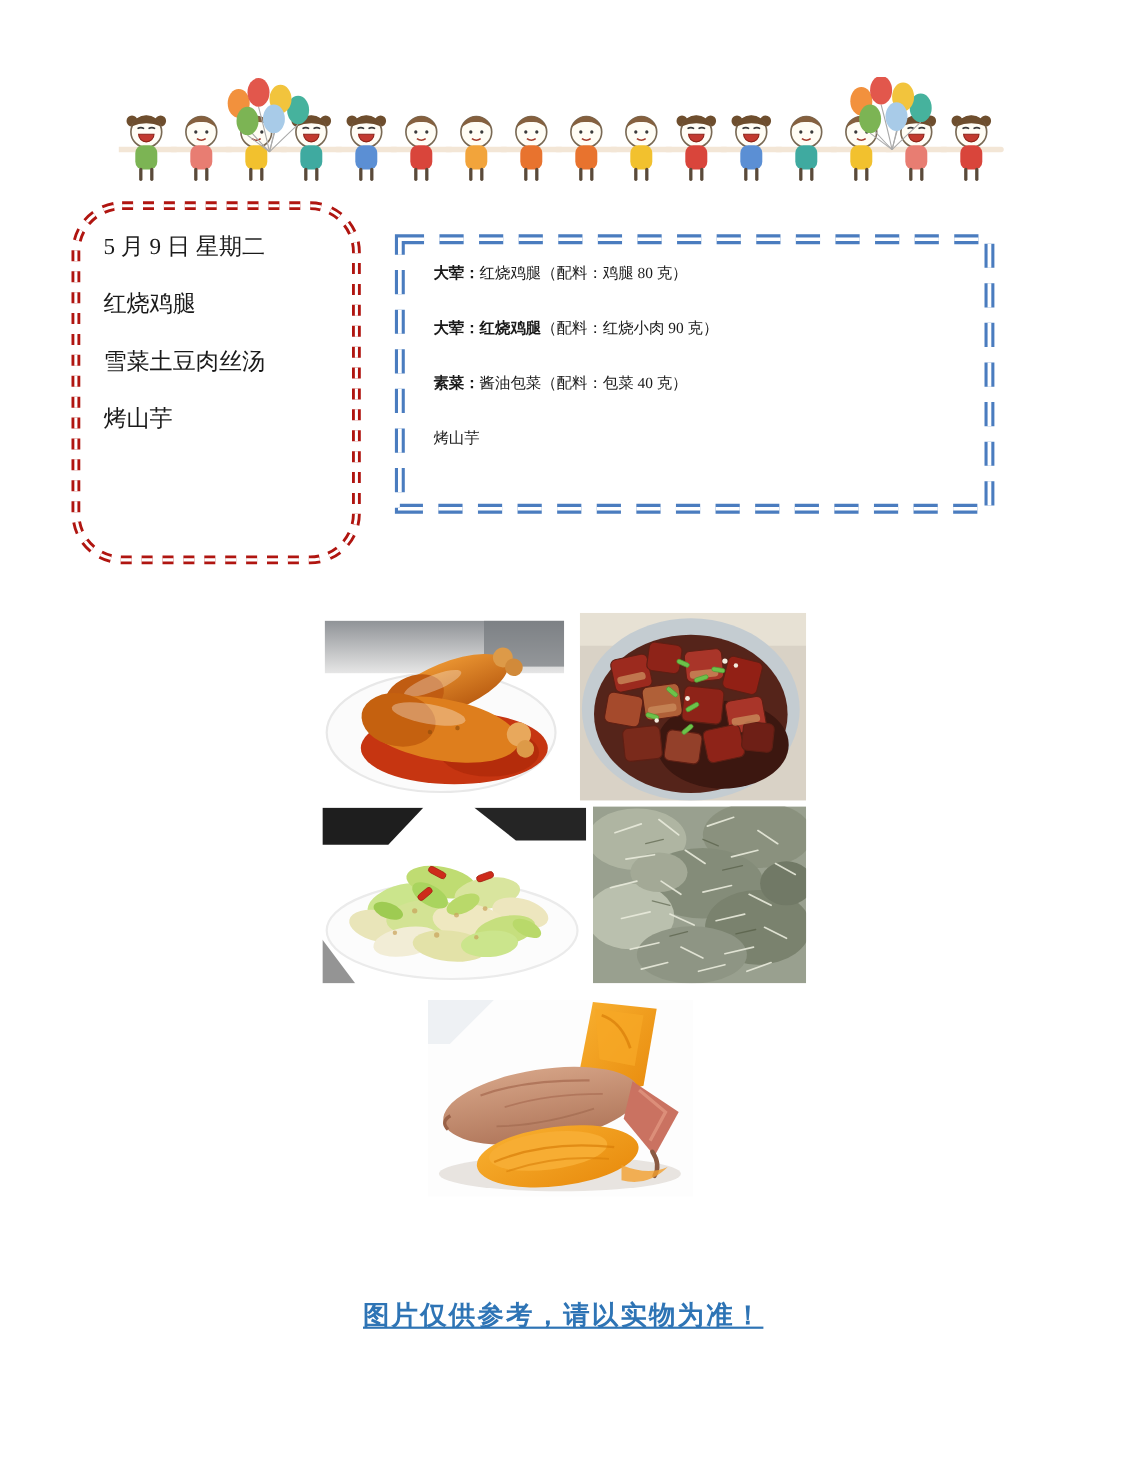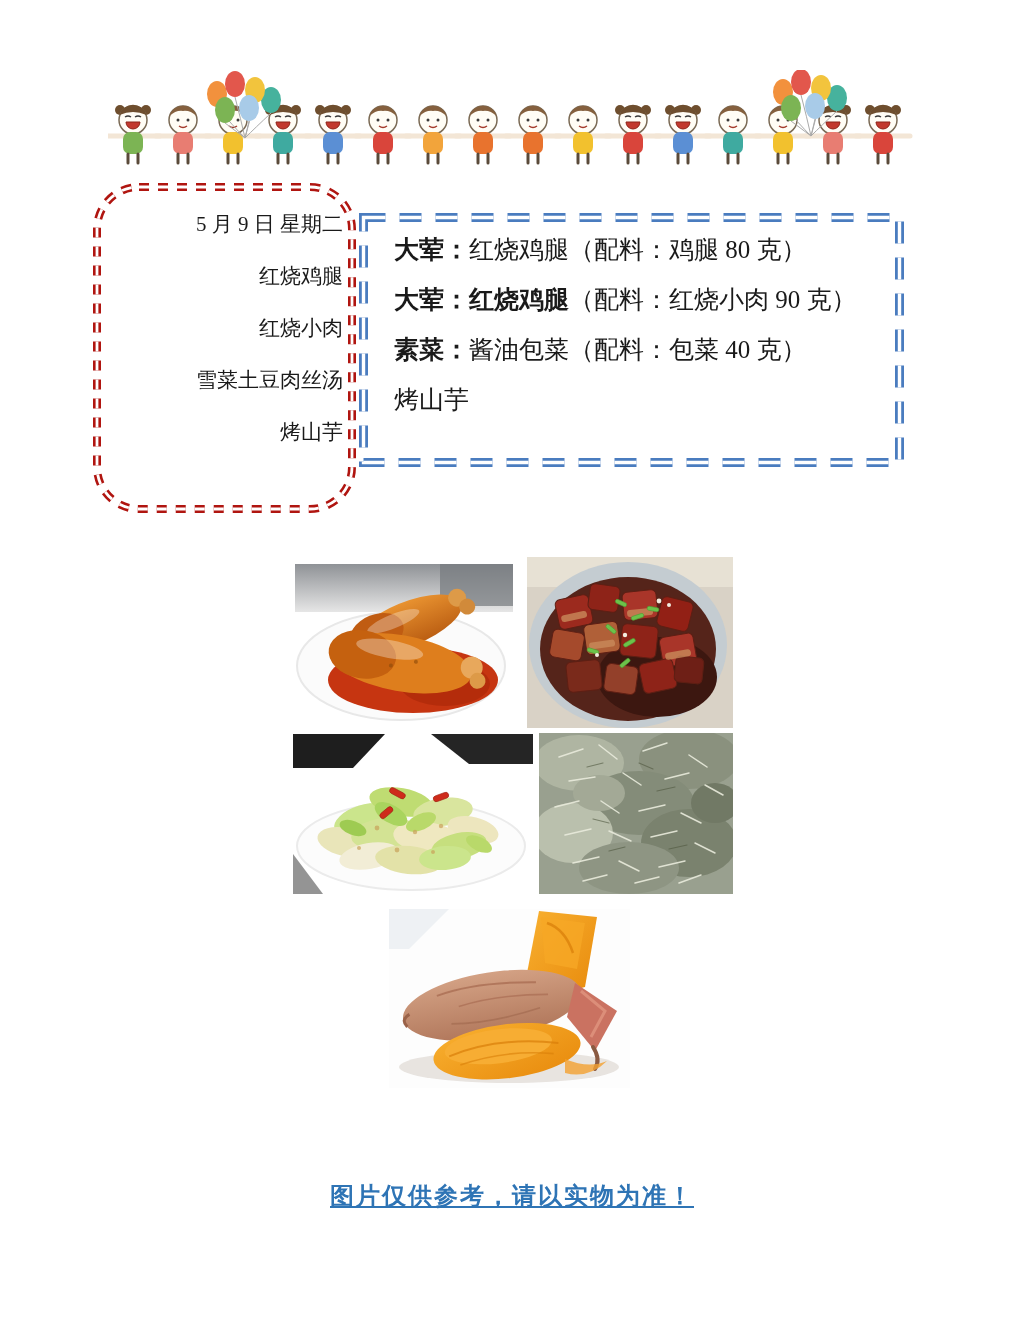--- a/index.html
+++ b/index.html
@@ -5,29 +5,29 @@
   html,body{margin:0;padding:0;background:#ffffff;}
   .page{
     position:relative;
     width:1024px;height:1338px;
     background:#ffffff;
     font-family:"Liberation Serif","DejaVu Serif",serif;
     overflow:hidden;
   }
   .header-art{position:absolute;left:108px;top:70px;width:822px;height:104px;}
   
-  .red-box{position:absolute;left:92px;top:182px;width:265px;height:332px;text-align:right;}
+  .red-box{position:absolute;left:64px;top:182px;width:265px;height:332px;}
   .red-box .border-svg{position:absolute;left:0;top:0;width:100%;height:100%;}
   .red-lines{position:absolute;left:30px;top:16px;right:14px;}
   .red-lines p{margin:0;font-size:21px;line-height:52px;color:#1a1a1a;white-space:nowrap;}
   
   .blue-box{position:absolute;left:358px;top:212px;width:547px;height:256px;}
   .blue-box .border-svg{position:absolute;left:0;top:0;width:100%;height:100%;}
   .blue-lines{position:absolute;left:36px;top:13px;right:12px;}
-  .blue-lines p{margin:0;font-size:25px;line-height:50px;color:#1a1a1a;white-space:nowrap;}
+  .blue-lines p{margin:0;font-size:14px;line-height:50px;color:#1a1a1a;white-space:nowrap;}
   .blue-lines .lbl{font-weight:bold;}
   
   .photo{position:absolute;overflow:hidden;}
   .photo svg{display:block;width:100%;height:100%;}
   .photo-chicken{left:295px;top:564px;width:218px;height:159px;}
   .photo-pork{left:527px;top:557px;width:206px;height:171px;}
   .photo-cabbage{left:293px;top:734px;width:240px;height:160px;}
   .photo-soup{left:539px;top:733px;width:194px;height:161px;}
   .photo-potato{left:389px;top:909px;width:241px;height:179px;}
   
@@ -106,21 +106,20 @@
   </svg>
 
   <div class="red-box">
     <svg class="border-svg" viewBox="0 0 265 332">
       <rect x="5" y="5" width="255" height="322" rx="42" fill="none" stroke="#B01510" stroke-width="8" stroke-dasharray="10 9"></rect>
       <rect x="5" y="5" width="255" height="322" rx="42" fill="none" stroke="#ffffff" stroke-width="2.8" stroke-dasharray="10 9"></rect>
     </svg>
     <div class="red-lines">
       <p>5 月 9 日  星期二</p>
       <p>红烧鸡腿</p>
-      <p>红烧小肉</p>
       <p>雪菜土豆肉丝汤</p>
       <p>烤山芋</p>
     </div>
   </div>
 
   <div class="blue-box">
     <svg class="border-svg" viewBox="0 0 547 256">
       <rect x="5.5" y="5.5" width="536" height="245" fill="none" stroke="#4A7CBF" stroke-width="9" stroke-dasharray="22 14"></rect>
       <rect x="5.5" y="5.5" width="536" height="245" fill="none" stroke="#ffffff" stroke-width="3.4" stroke-dasharray="22 14"></rect>
     </svg>

